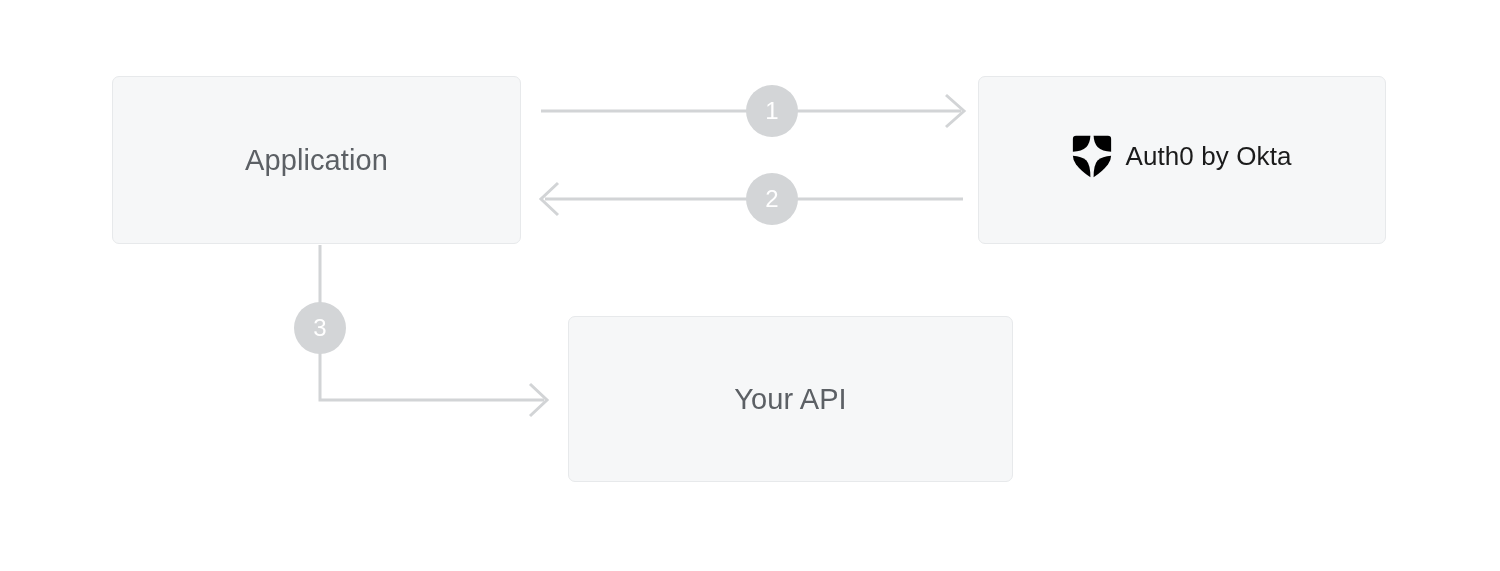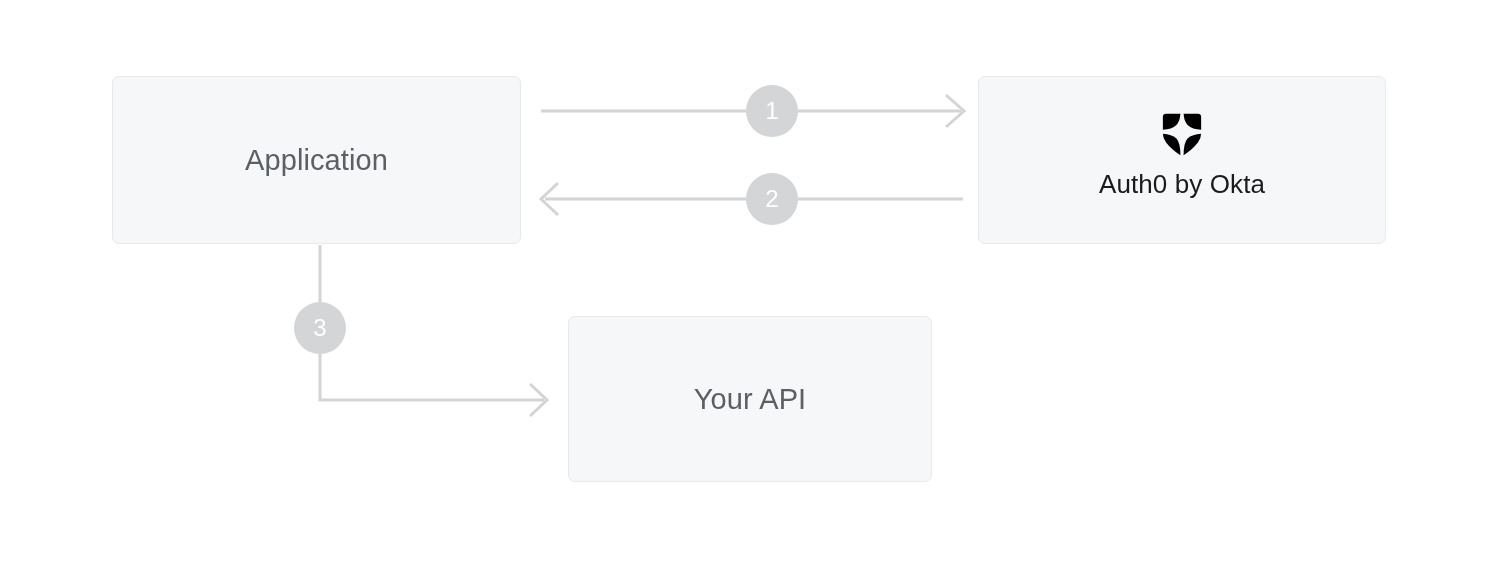--- a/index.html
+++ b/index.html
@@ -51,28 +51,28 @@
   }
   #node-authorization-server {
     left: 978px;
     top: 76px;
     width: 408px;
     height: 168px;
   }
   #node-your-api {
     left: 568px;
     top: 316px;
-    width: 364px;
+    width: 445px;
     height: 166px;
   }
 
   
   .brand-lockup {
     display: flex;
-    flex-direction: column;
+    flex-direction: row;
     align-items: center;
     justify-content: center;
     gap: 13px;
     margin-bottom: 8px;
   }
   .brand-logo {
     display: block;
     width: 40px;
     height: 43px;
     flex: 0 0 auto;

